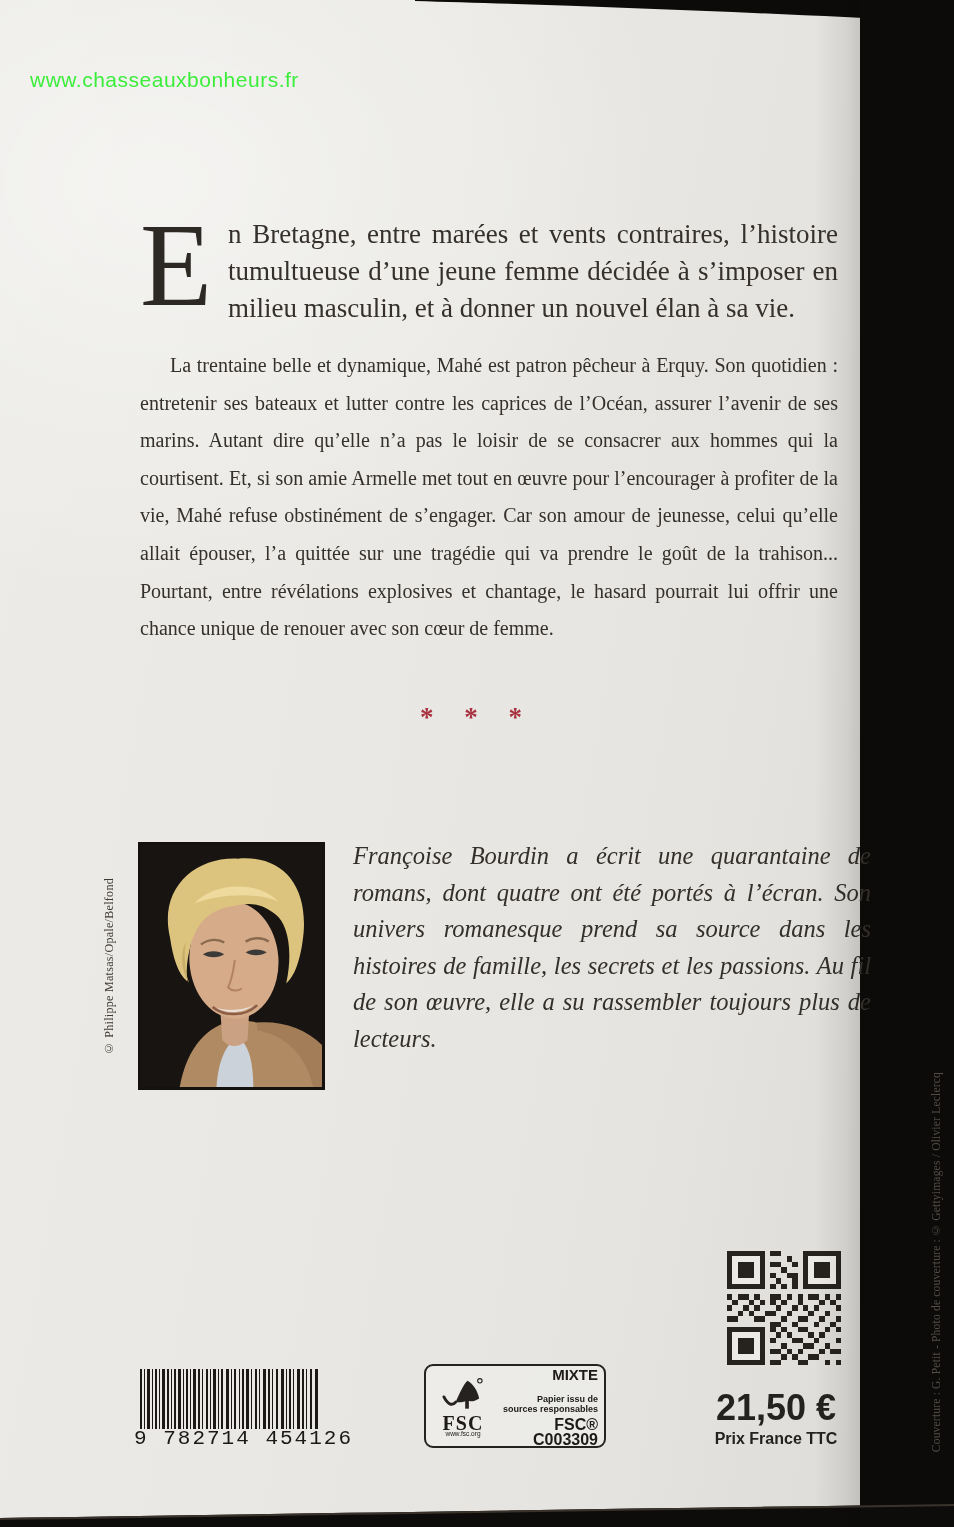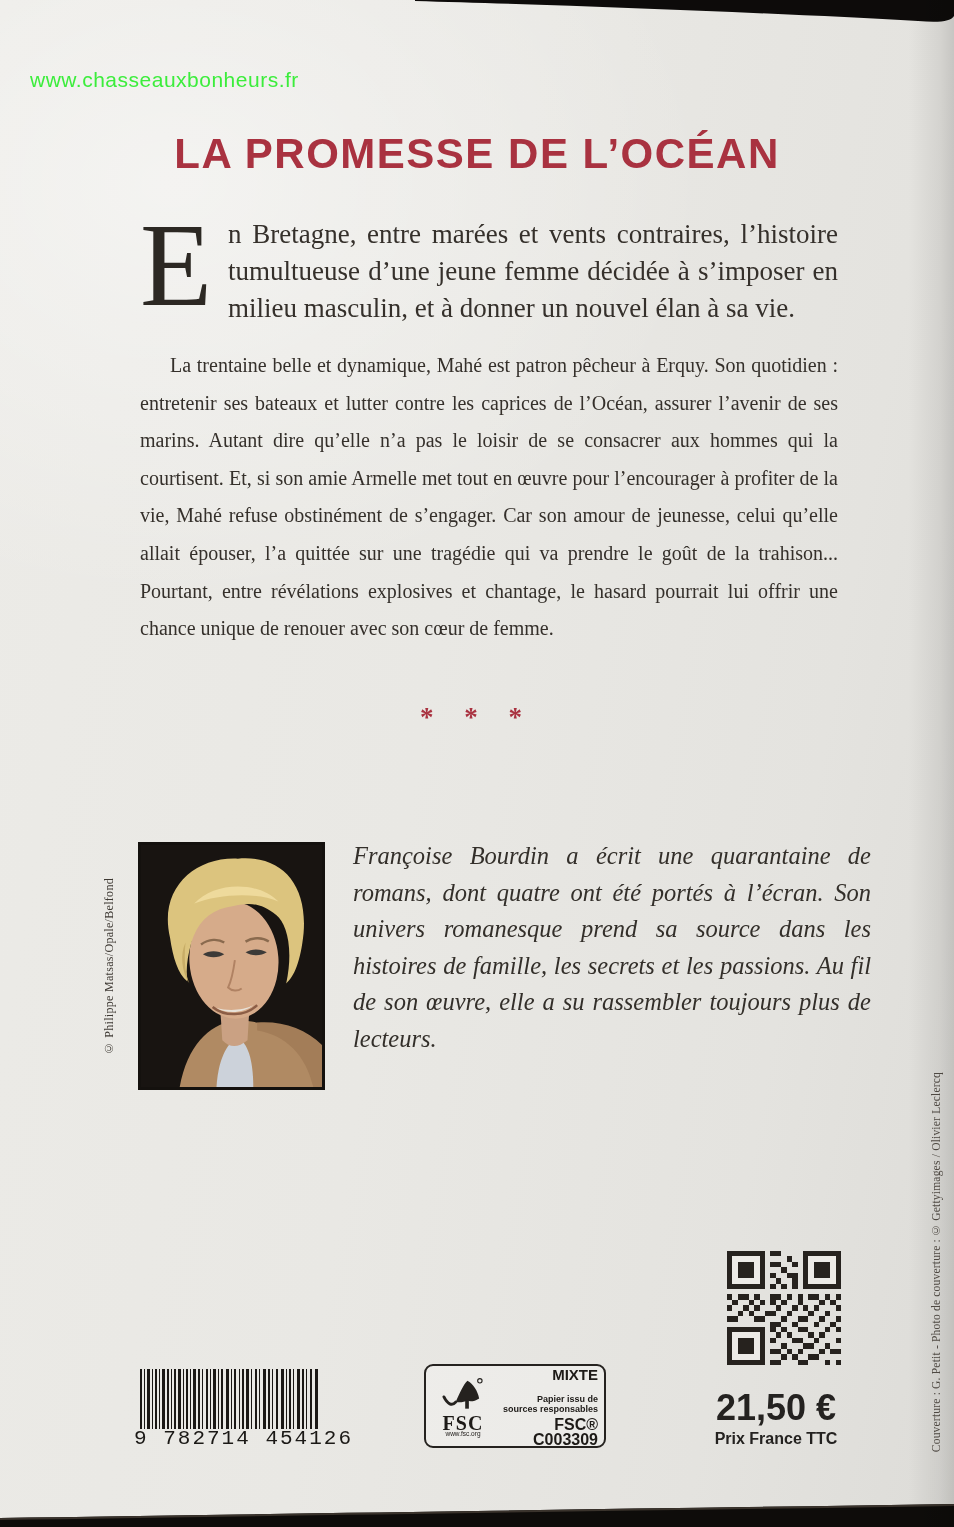--- a/index.html
+++ b/index.html
@@ -1,18 +1,18 @@
 <!DOCTYPE html>
 <html><head>
 <meta charset="utf-8">
 <style>
   html,body{margin:0;padding:0;}
   body{width:954px;height:1527px;overflow:hidden;background:#0d0b0a;}
   .page{
-    position:relative;width:954px;height:1527px;
+    position:relative;width:860px;height:1527px;
     background:
       radial-gradient(ellipse 900px 700px at 18% 12%, rgba(255,255,255,.45), rgba(255,255,255,0) 60%),
       linear-gradient(100deg,#ecebe7 0%, #e9e8e4 45%, #e4e3df 78%, #dddcd8 100%);
     font-family:"Liberation Serif", serif;color:#35302b;
   }
   .page::after{ 
     content:"";position:absolute;top:0;right:0;width:46px;height:100%;
     background:linear-gradient(to right, rgba(0,0,0,0) 0%, rgba(0,0,0,.07) 70%, rgba(0,0,0,.13) 100%);
     pointer-events:none;
   }
@@ -98,21 +98,20 @@
     <path d="M415 0 L954 0 L954 16 Q950 24 918 21 C780 13 560 5 415 1 Z" fill="#0d0b0a"></path>
   </svg>
 
   <svg class="edge-svg" style="top:1497;bottom:0;top:auto;" width="954" height="30" viewBox="0 0 954 30">
     <path d="M0 21 C260 17 620 12 954 7 L954 30 L0 30 Z" fill="#0e0c0a"></path>
     <path d="M0 21 C260 17 620 12 954 7 L954 9 C620 14 260 19 0 23 Z" fill="#3a332c"></path>
   </svg>
 
   <div class="watermark" style="color:#3ced3c;">www.chasseauxbonheurs.fr</div>
 
-  <h1 class="title" style="color:#a93240;margin:0;">LA PROMESSE DE L’OCÉAN</h1>
 
   <div class="col intro">
     <span class="dropcap">E</span><span>n Bretagne, entre marées et vents contraires, l’histoire tumultueuse d’une jeune femme décidée à s’imposer en milieu masculin, et à donner un nouvel élan à sa vie.</span>
   </div>
 
   <div class="col synopsis">La trentaine belle et dynamique, Mahé est patron pêcheur à Erquy. Son quotidien : entretenir ses bateaux et lutter contre les caprices de l’Océan, assurer l’avenir de ses marins. Autant dire qu’elle n’a pas le loisir de se consacrer aux hommes qui la courtisent. Et, si son amie Armelle met tout en œuvre pour l’encourager à profiter de la vie, Mahé refuse obstinément de s’engager. Car son amour de jeunesse, celui qu’elle allait épouser, l’a quittée sur une tragédie qui va prendre le goût de la trahison... Pourtant, entre révélations explosives et chantage, le hasard pourrait lui offrir une chance unique de renouer avec son cœur de femme.</div>
 
   <div class="stars" style="color:#a93240;">* * *</div>
 
   <div class="photo-credit-wrap">

